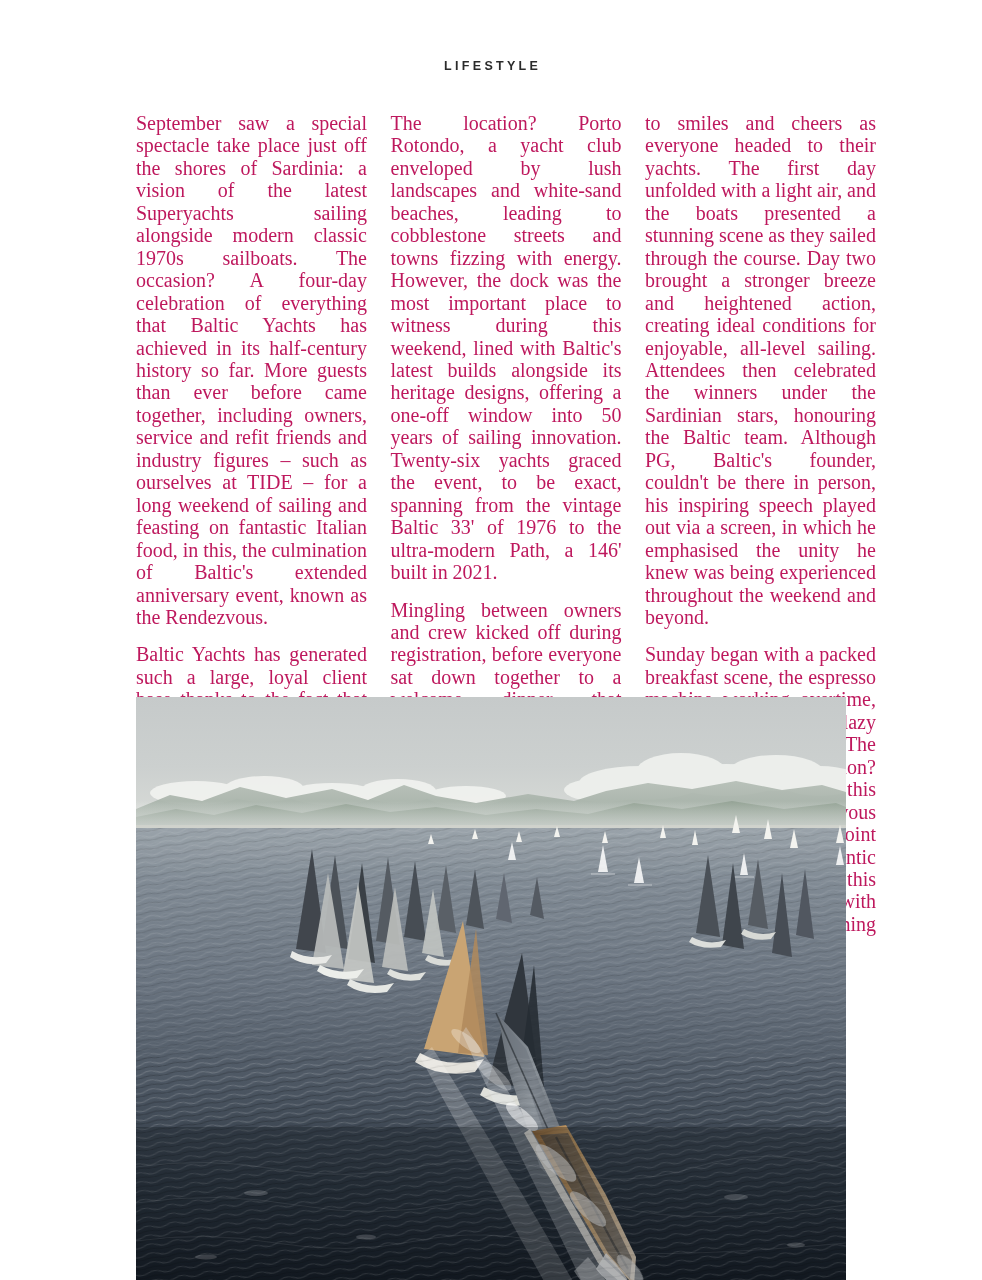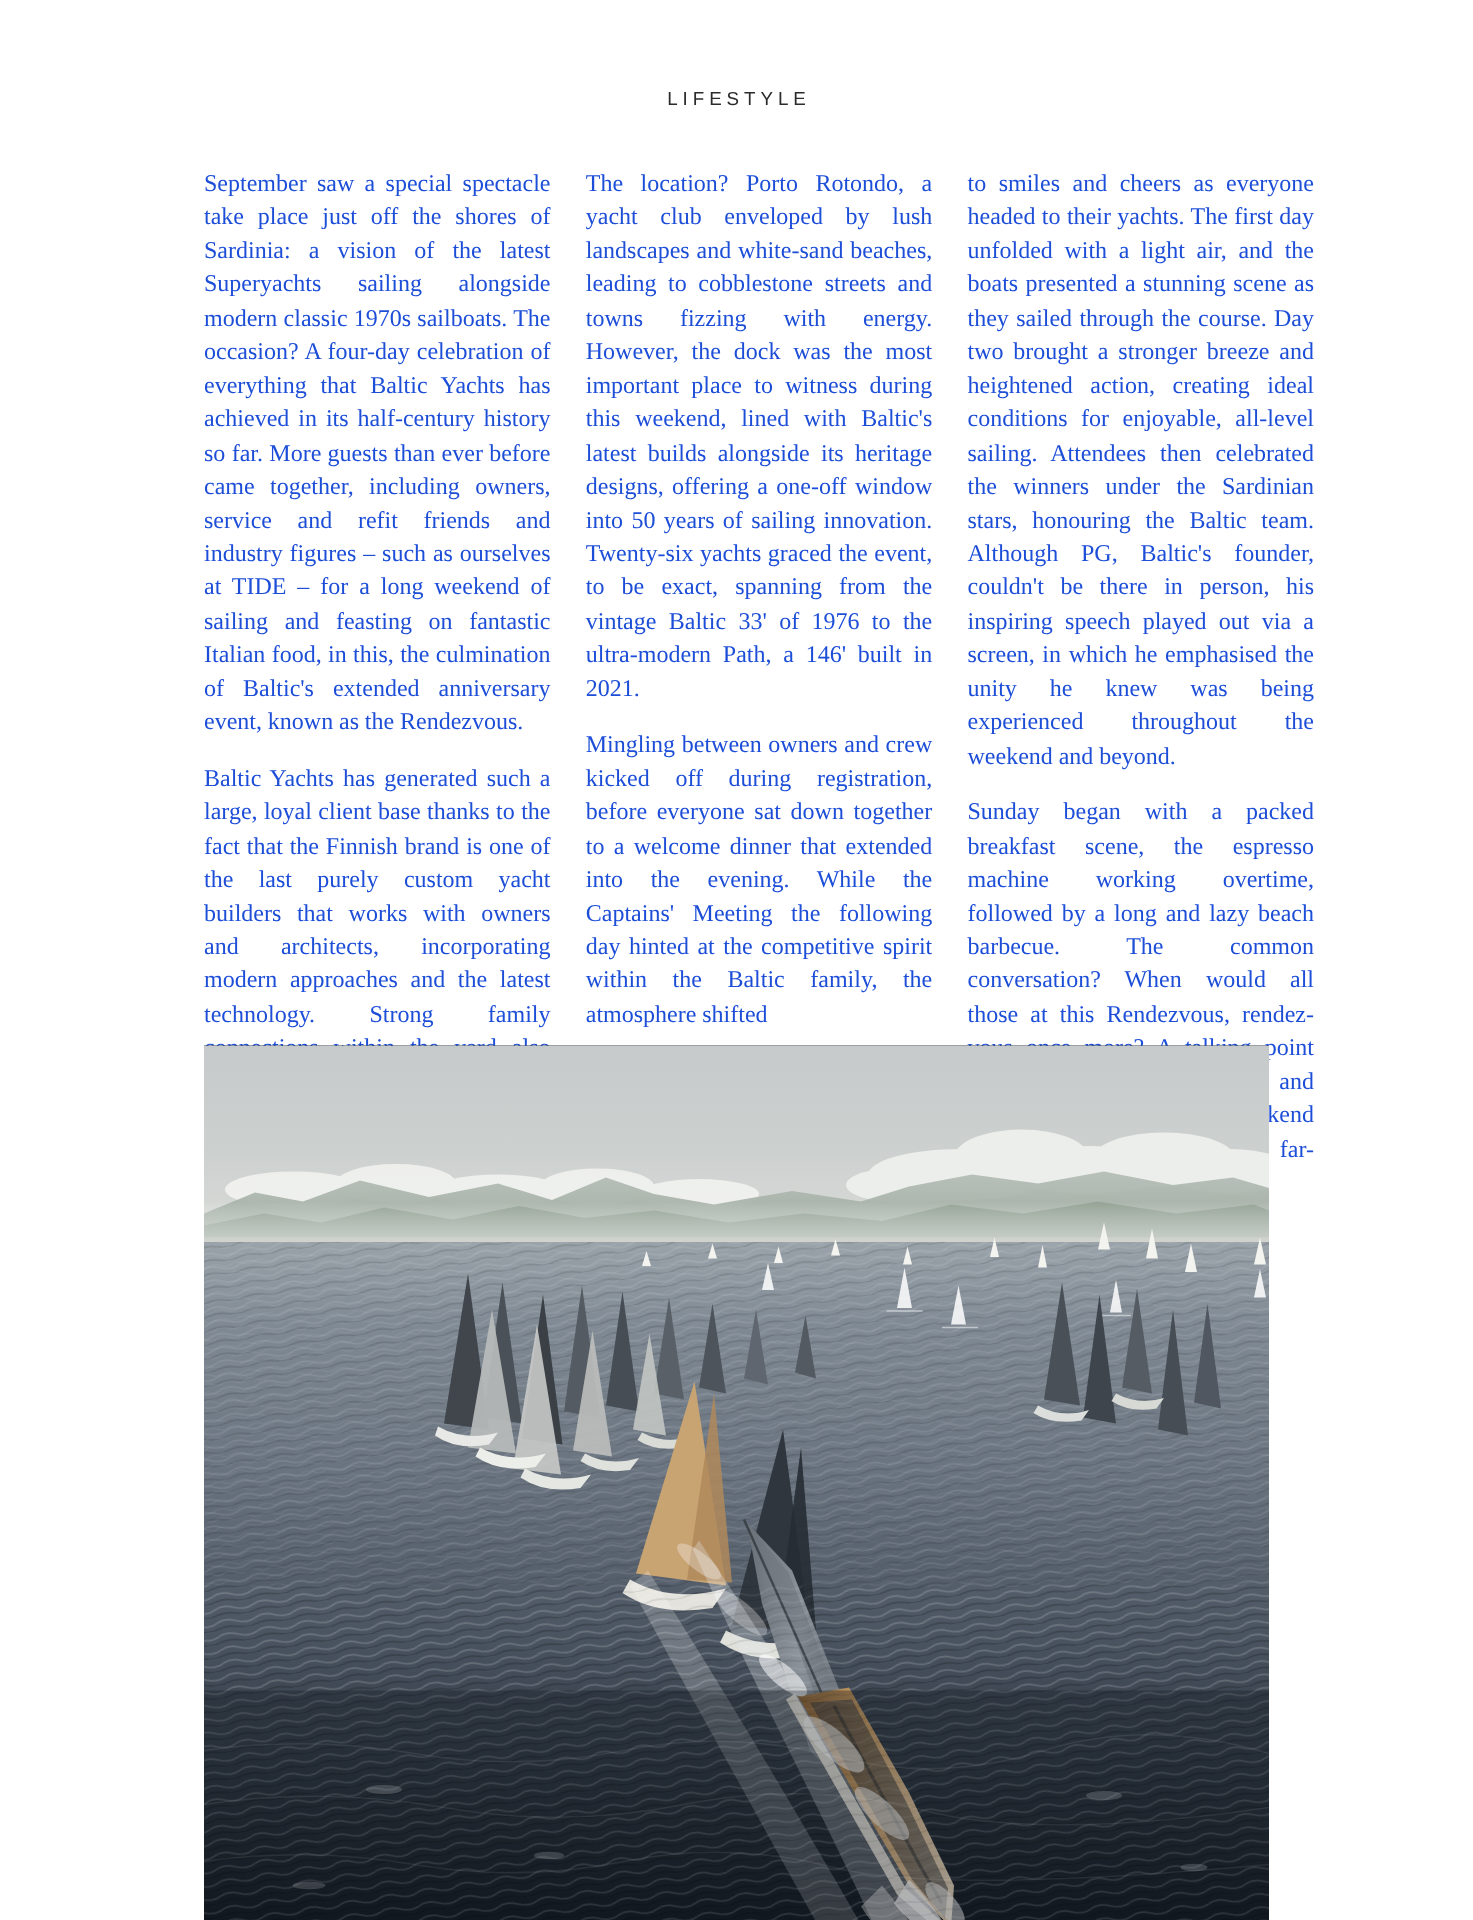--- a/index.html
+++ b/index.html
@@ -18,21 +18,21 @@
 
   
   .running-head {
     position: absolute;
     top: 59px;
     left: 0;
     width: 982px;
     text-align: center;
     font-family: "Liberation Sans", sans-serif;
     font-size: 12.5px;
-    font-weight: 400;
+    font-weight: 700;
     letter-spacing: 3.3px;
     color: #2b2b2b;
     text-indent: 3.3px;
   }
 
   
   .columns {
     position: absolute;
     top: 112px;
     left: 136px;
@@ -40,23 +40,23 @@
     display: grid;
     grid-template-columns: 231px 231px 231px;
     column-gap: 23.5px;
   }
   .col {
     width: 231px;
   }
   .col p {
     margin: 0 0 15px 0;
     font-family: "Liberation Serif", serif;
-    font-size: 16px;
+    font-size: 20px;
     line-height: 22.45px;
-    color: #1d4ed8;
+    color: #be185d;
     text-align: justify;
     -webkit-hyphens: none;
     hyphens: none;
     word-spacing: -0.1px;
   }
   .col p:last-child {
     margin-bottom: 0;
   }
 
   

